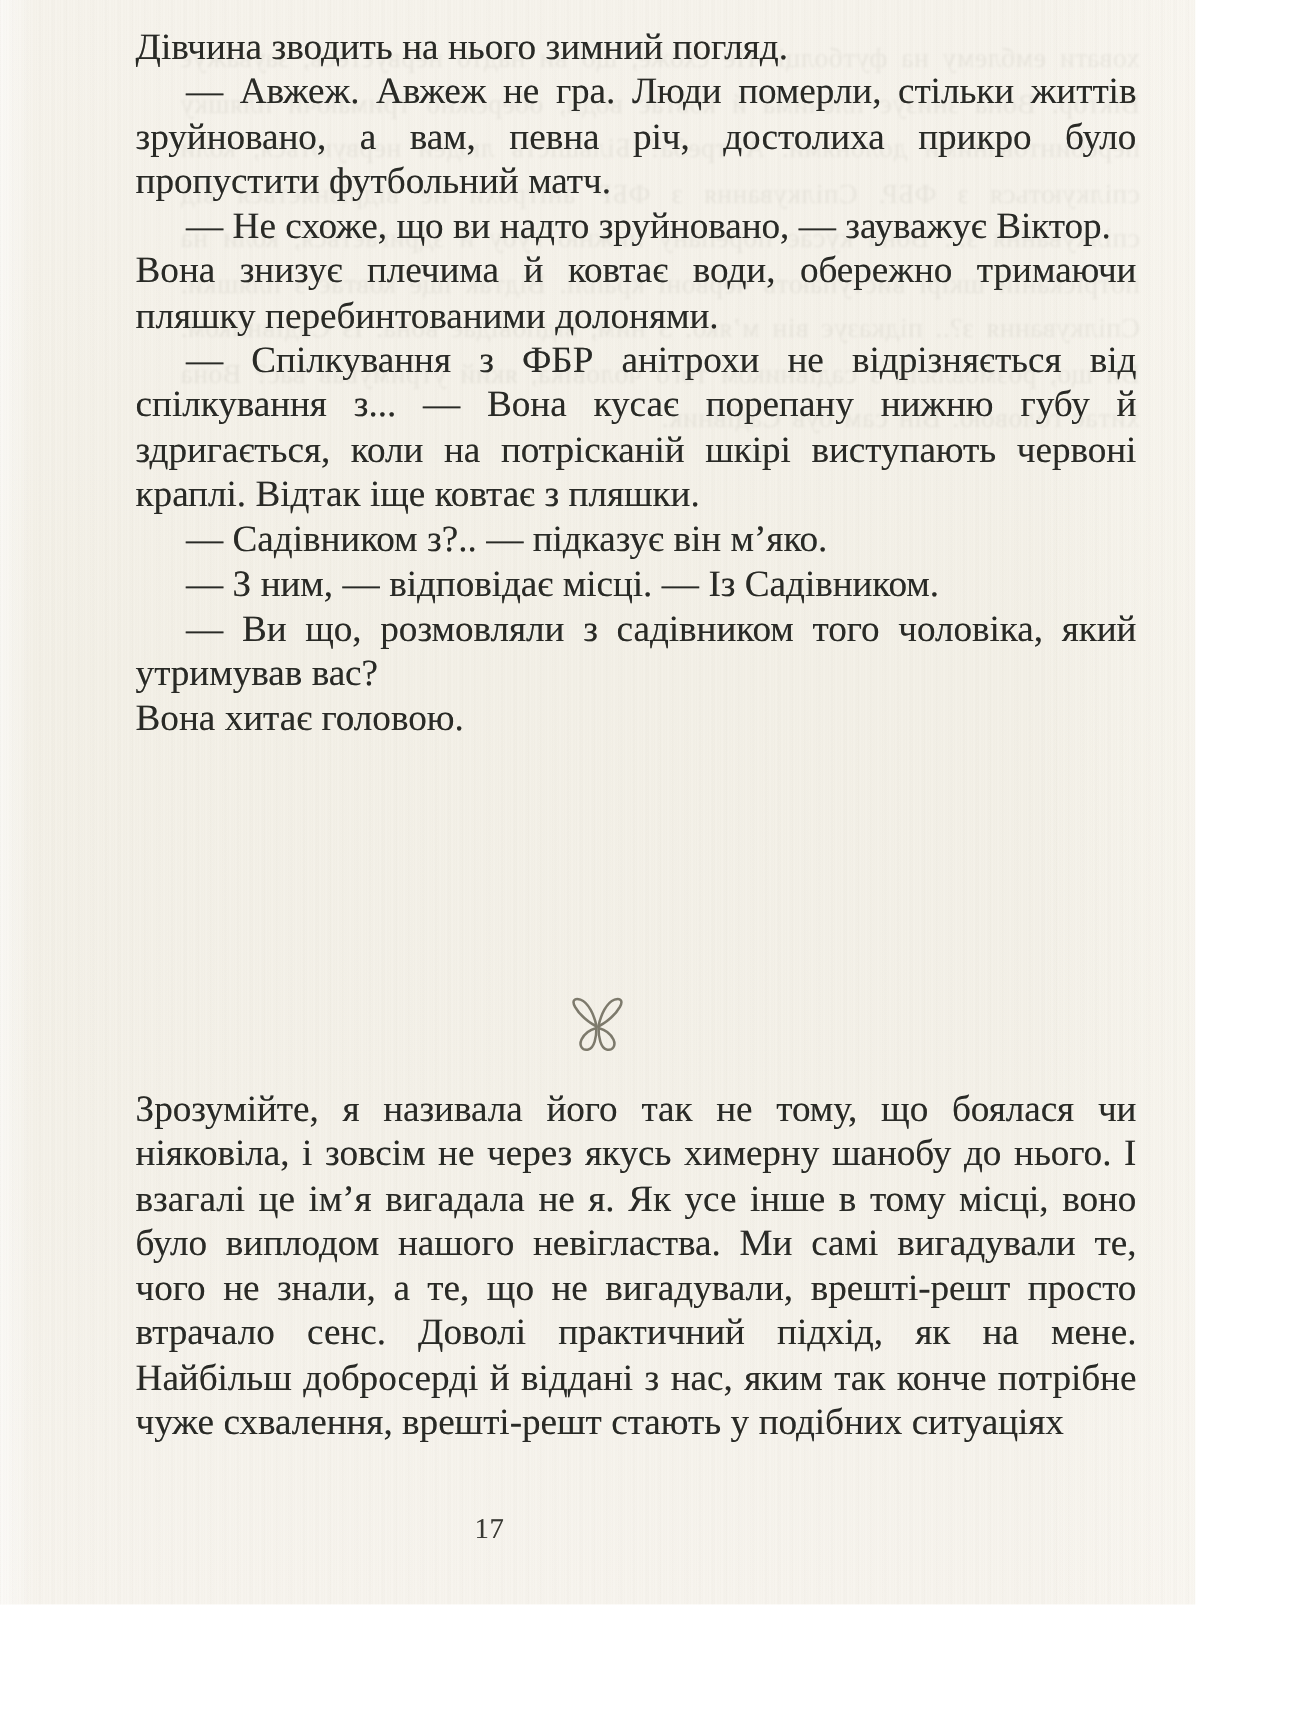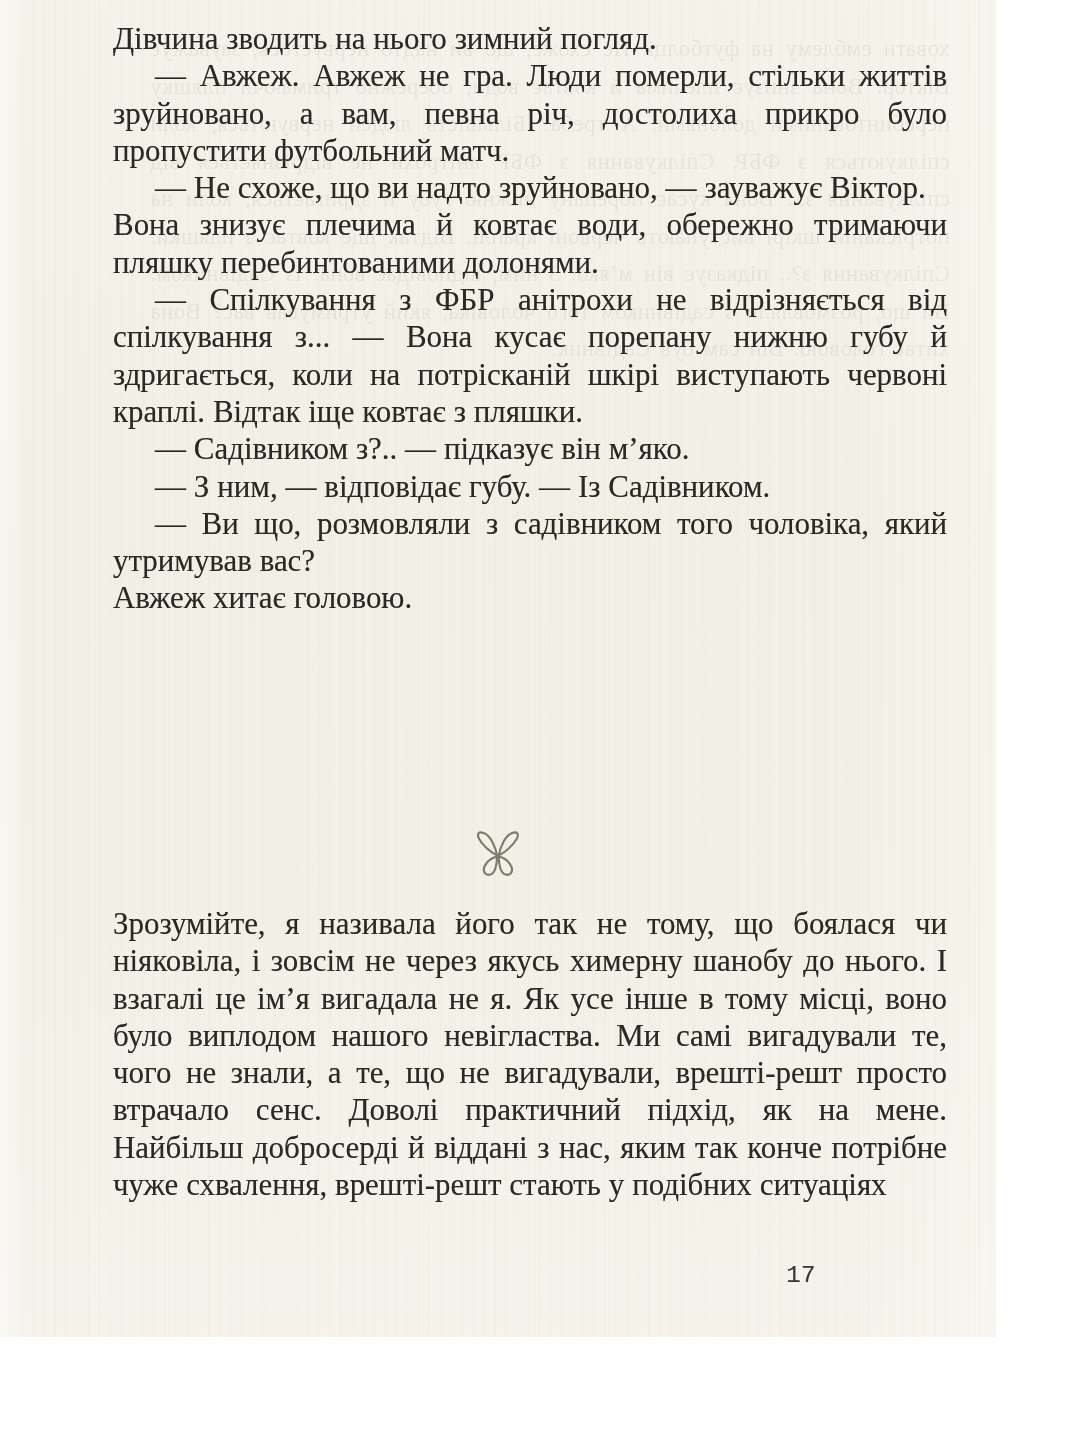--- a/index.html
+++ b/index.html
@@ -114,48 +114,47 @@
     text-align: center;
   }
   #ornament svg { display: inline-block; }
 
   
   #folio {
     position: absolute;
     left: 0;
     top: 1262px;
     width: 816px;
-    text-align: right;
+    text-align: center;
     font-size: 24px;
     color: #3a3a34;
     letter-spacing: .5px;
     text-shadow: 0 0 .5px rgba(58,58,52,.4);
-    font-family: Liberation Mono, monospace;
   }
 </style>
 </head>
 <body>
 
 <div id="page-sheet">
 
   <div id="paper-grain"></div>
   <div id="paper-grain2"></div>
 
   <div id="showthrough">ховати емблему на футболці. Не схоже, що ви надто нервуєтесь, зауважує Віктор. Вона знизує плечима й ковтає води, обережно тримаючи пляшку перебинтованими долонями. А треба? Більшість людей нервуються, коли спілкуються з ФБР. Спілкування з ФБР анітрохи не відрізняється від спілкування з... Вона кусає порепану нижню губу й здригається, коли на потрісканій шкірі виступають червоні краплі. Відтак іще ковтає з пляшки. Спілкування з?.. підказує він м’яко. З ним, відповідає вона. Із Садівником. Ви що, розмовляли з садівником того чоловіка, який утримував вас? Вона хитає головою. Він сам був Садівник.</div>
 
   <div class="col txt" id="block-top">
     <p class="noindent">Дівчина зводить на нього зимний погляд.</p>
     <p>— Авжеж. Авжеж не гра. Люди померли, стільки життів зруйновано, а вам, певна річ, достолиха прикро було пропустити футбольний матч.</p>
     <p>— Не схоже, що ви надто зруйновано, — зауважує Віктор.</p>
     <p class="noindent">Вона знизує плечима й ковтає води, обережно тримаючи пляшку перебинтованими долонями.</p>
     <p>— Спілкування з ФБР анітрохи не відрізняється від спілкування з... — Вона кусає порепану нижню губу й здригається, коли на потрісканій шкірі виступають червоні краплі. Відтак іще ковтає з пляшки.</p>
     <p>— Садівником з?.. — підказує він м’яко.</p>
-    <p>— З ним, — відповідає губу. — Із Садівником.</p>
+    <p>— З ним, — відповідає місці. — Із Садівником.</p>
     <p>— Ви що, розмовляли з садівником того чоловіка, який утримував вас?</p>
-    <p class="noindent">Авжеж хитає головою.</p>
+    <p class="noindent">Вона хитає головою.</p>
   </div>
 
   <div id="ornament">
     <svg width="66" height="62" viewBox="0 0 66 62">
       <g fill="none" stroke="#7d7a6c" stroke-width="2.1" stroke-linecap="round" stroke-linejoin="round">
 
         <path d="M32.2 29.6 C25.5 25.8 18.0 19.8 14.2 13.0 C11.4 8.0 13.6 5.2 18.7 7.0 C25.4 9.3 30.3 20.2 32.2 29.6 Z"></path>
 
         <path d="M33.6 29.6 C40.3 25.8 47.8 19.8 51.6 13.0 C54.4 8.0 52.2 5.2 47.1 7.0 C40.4 9.3 35.5 20.2 33.6 29.6 Z"></path>
 

